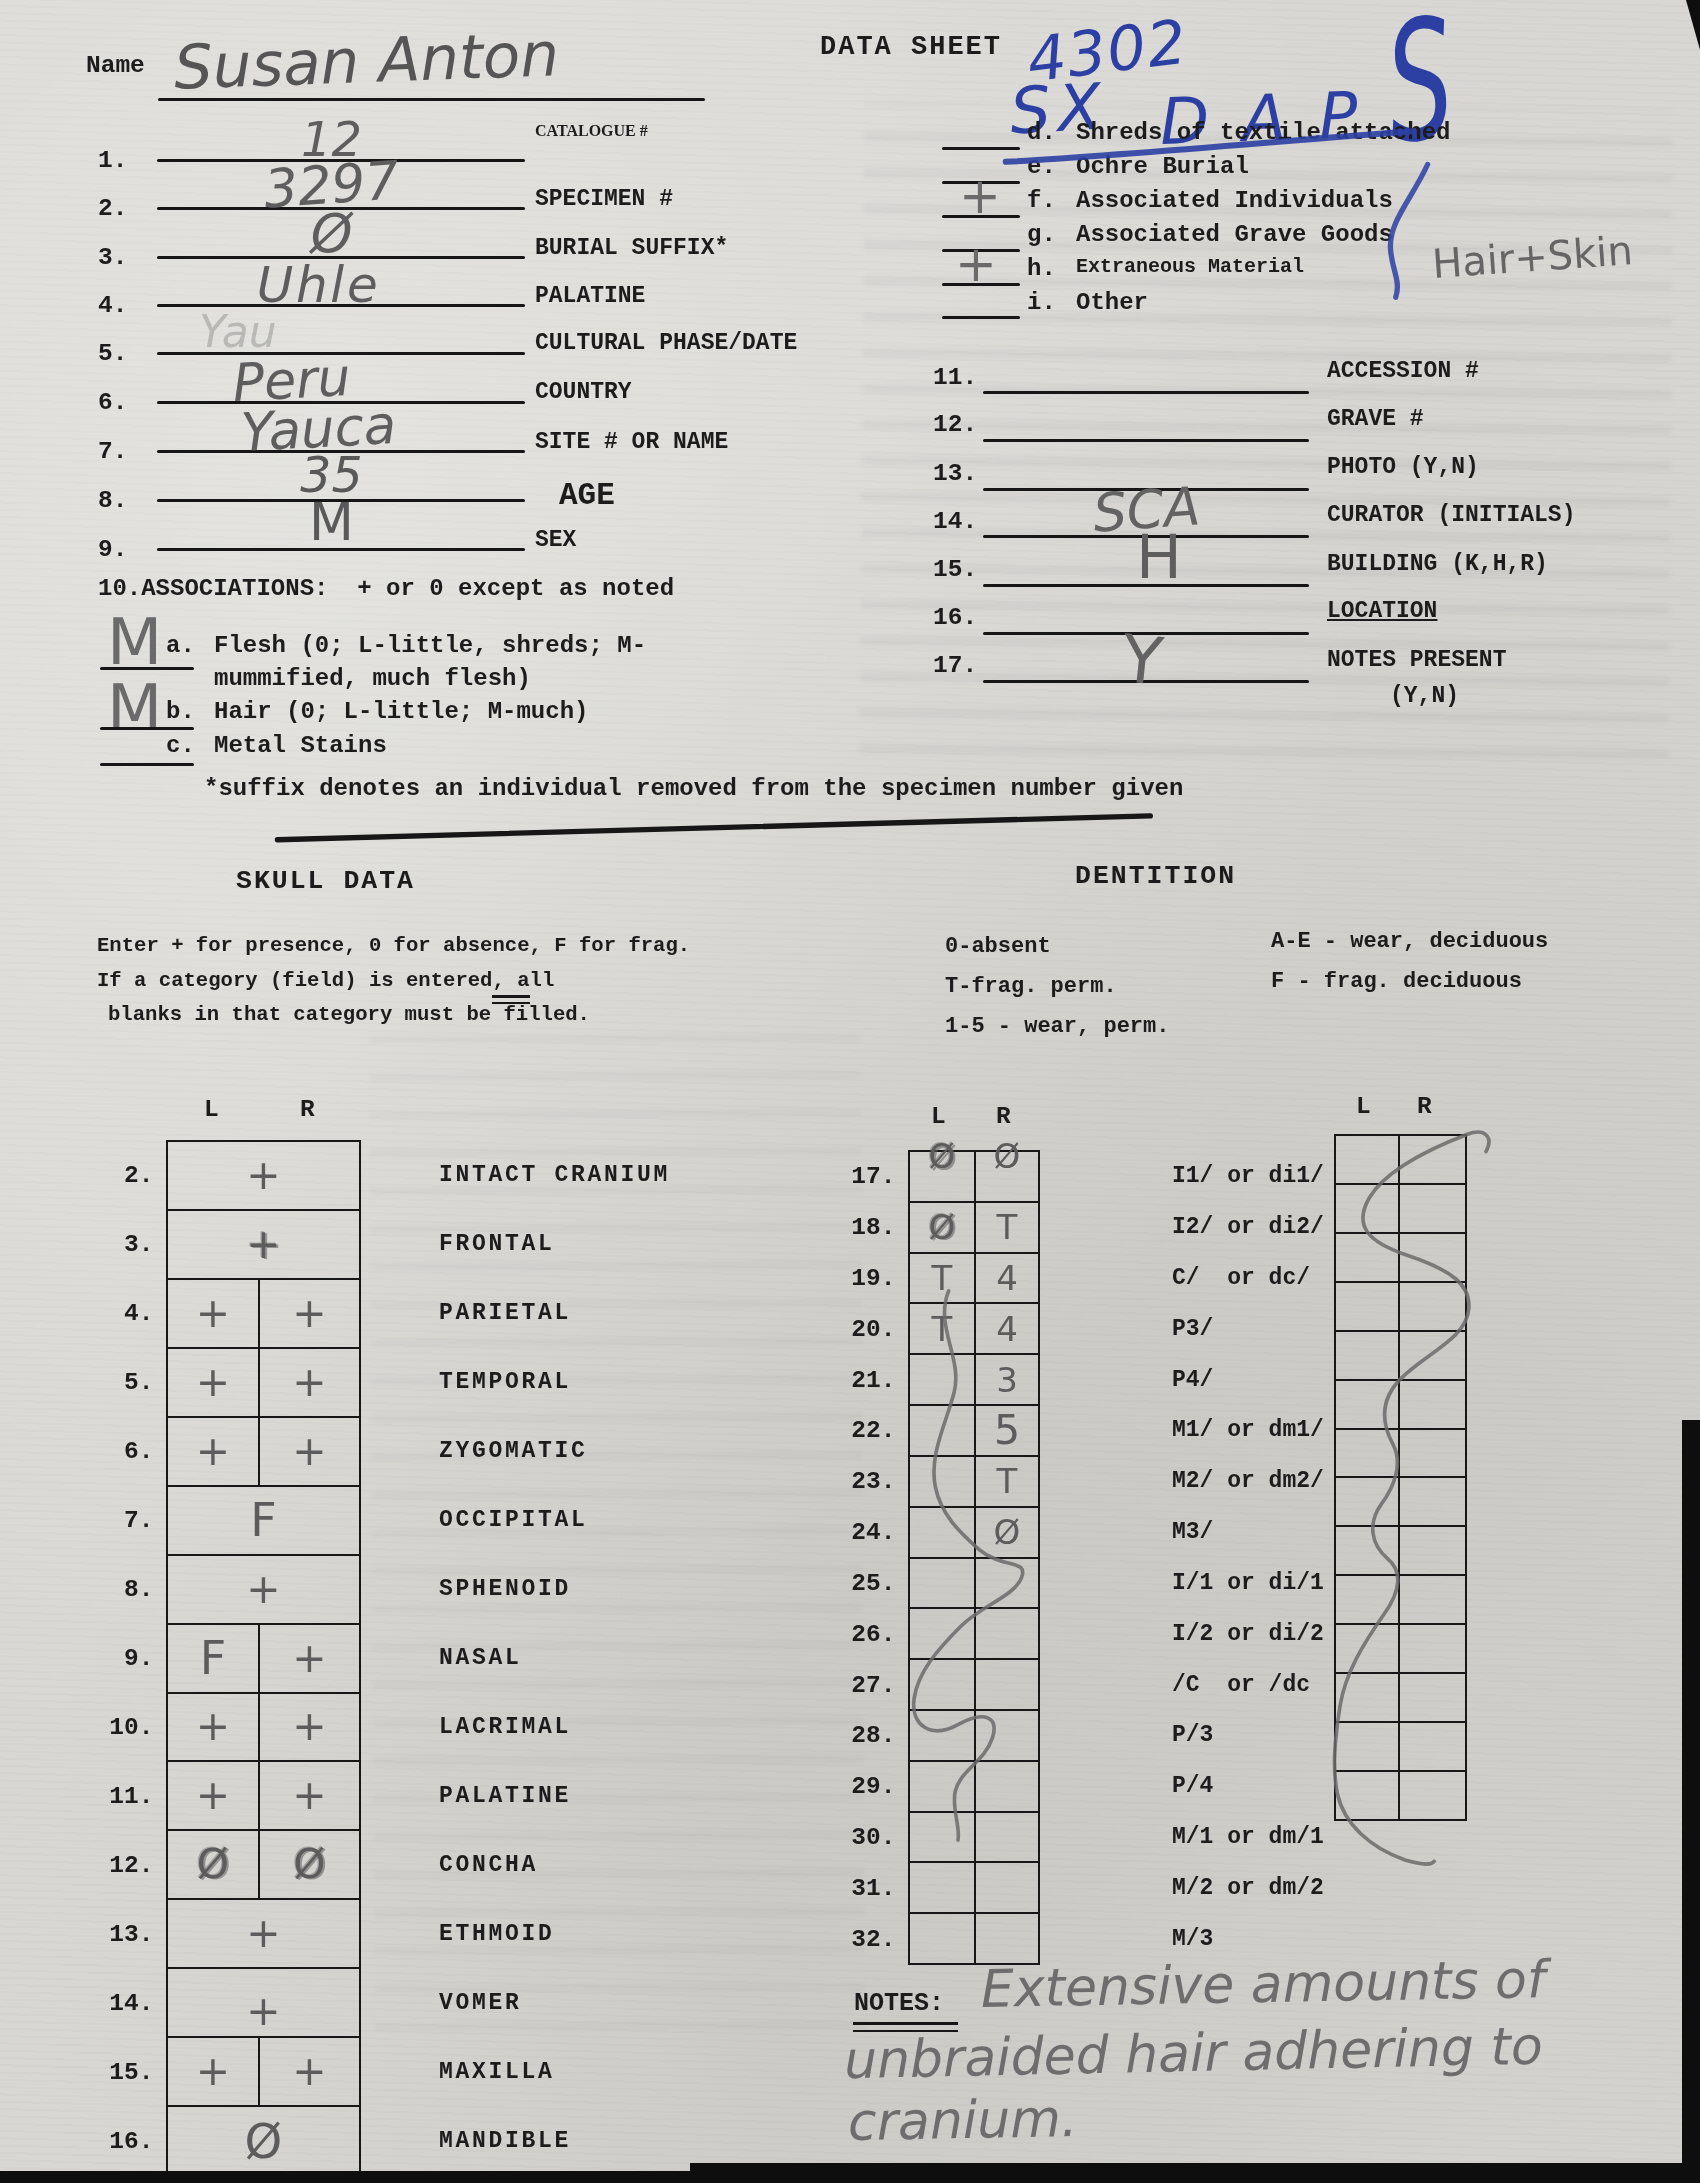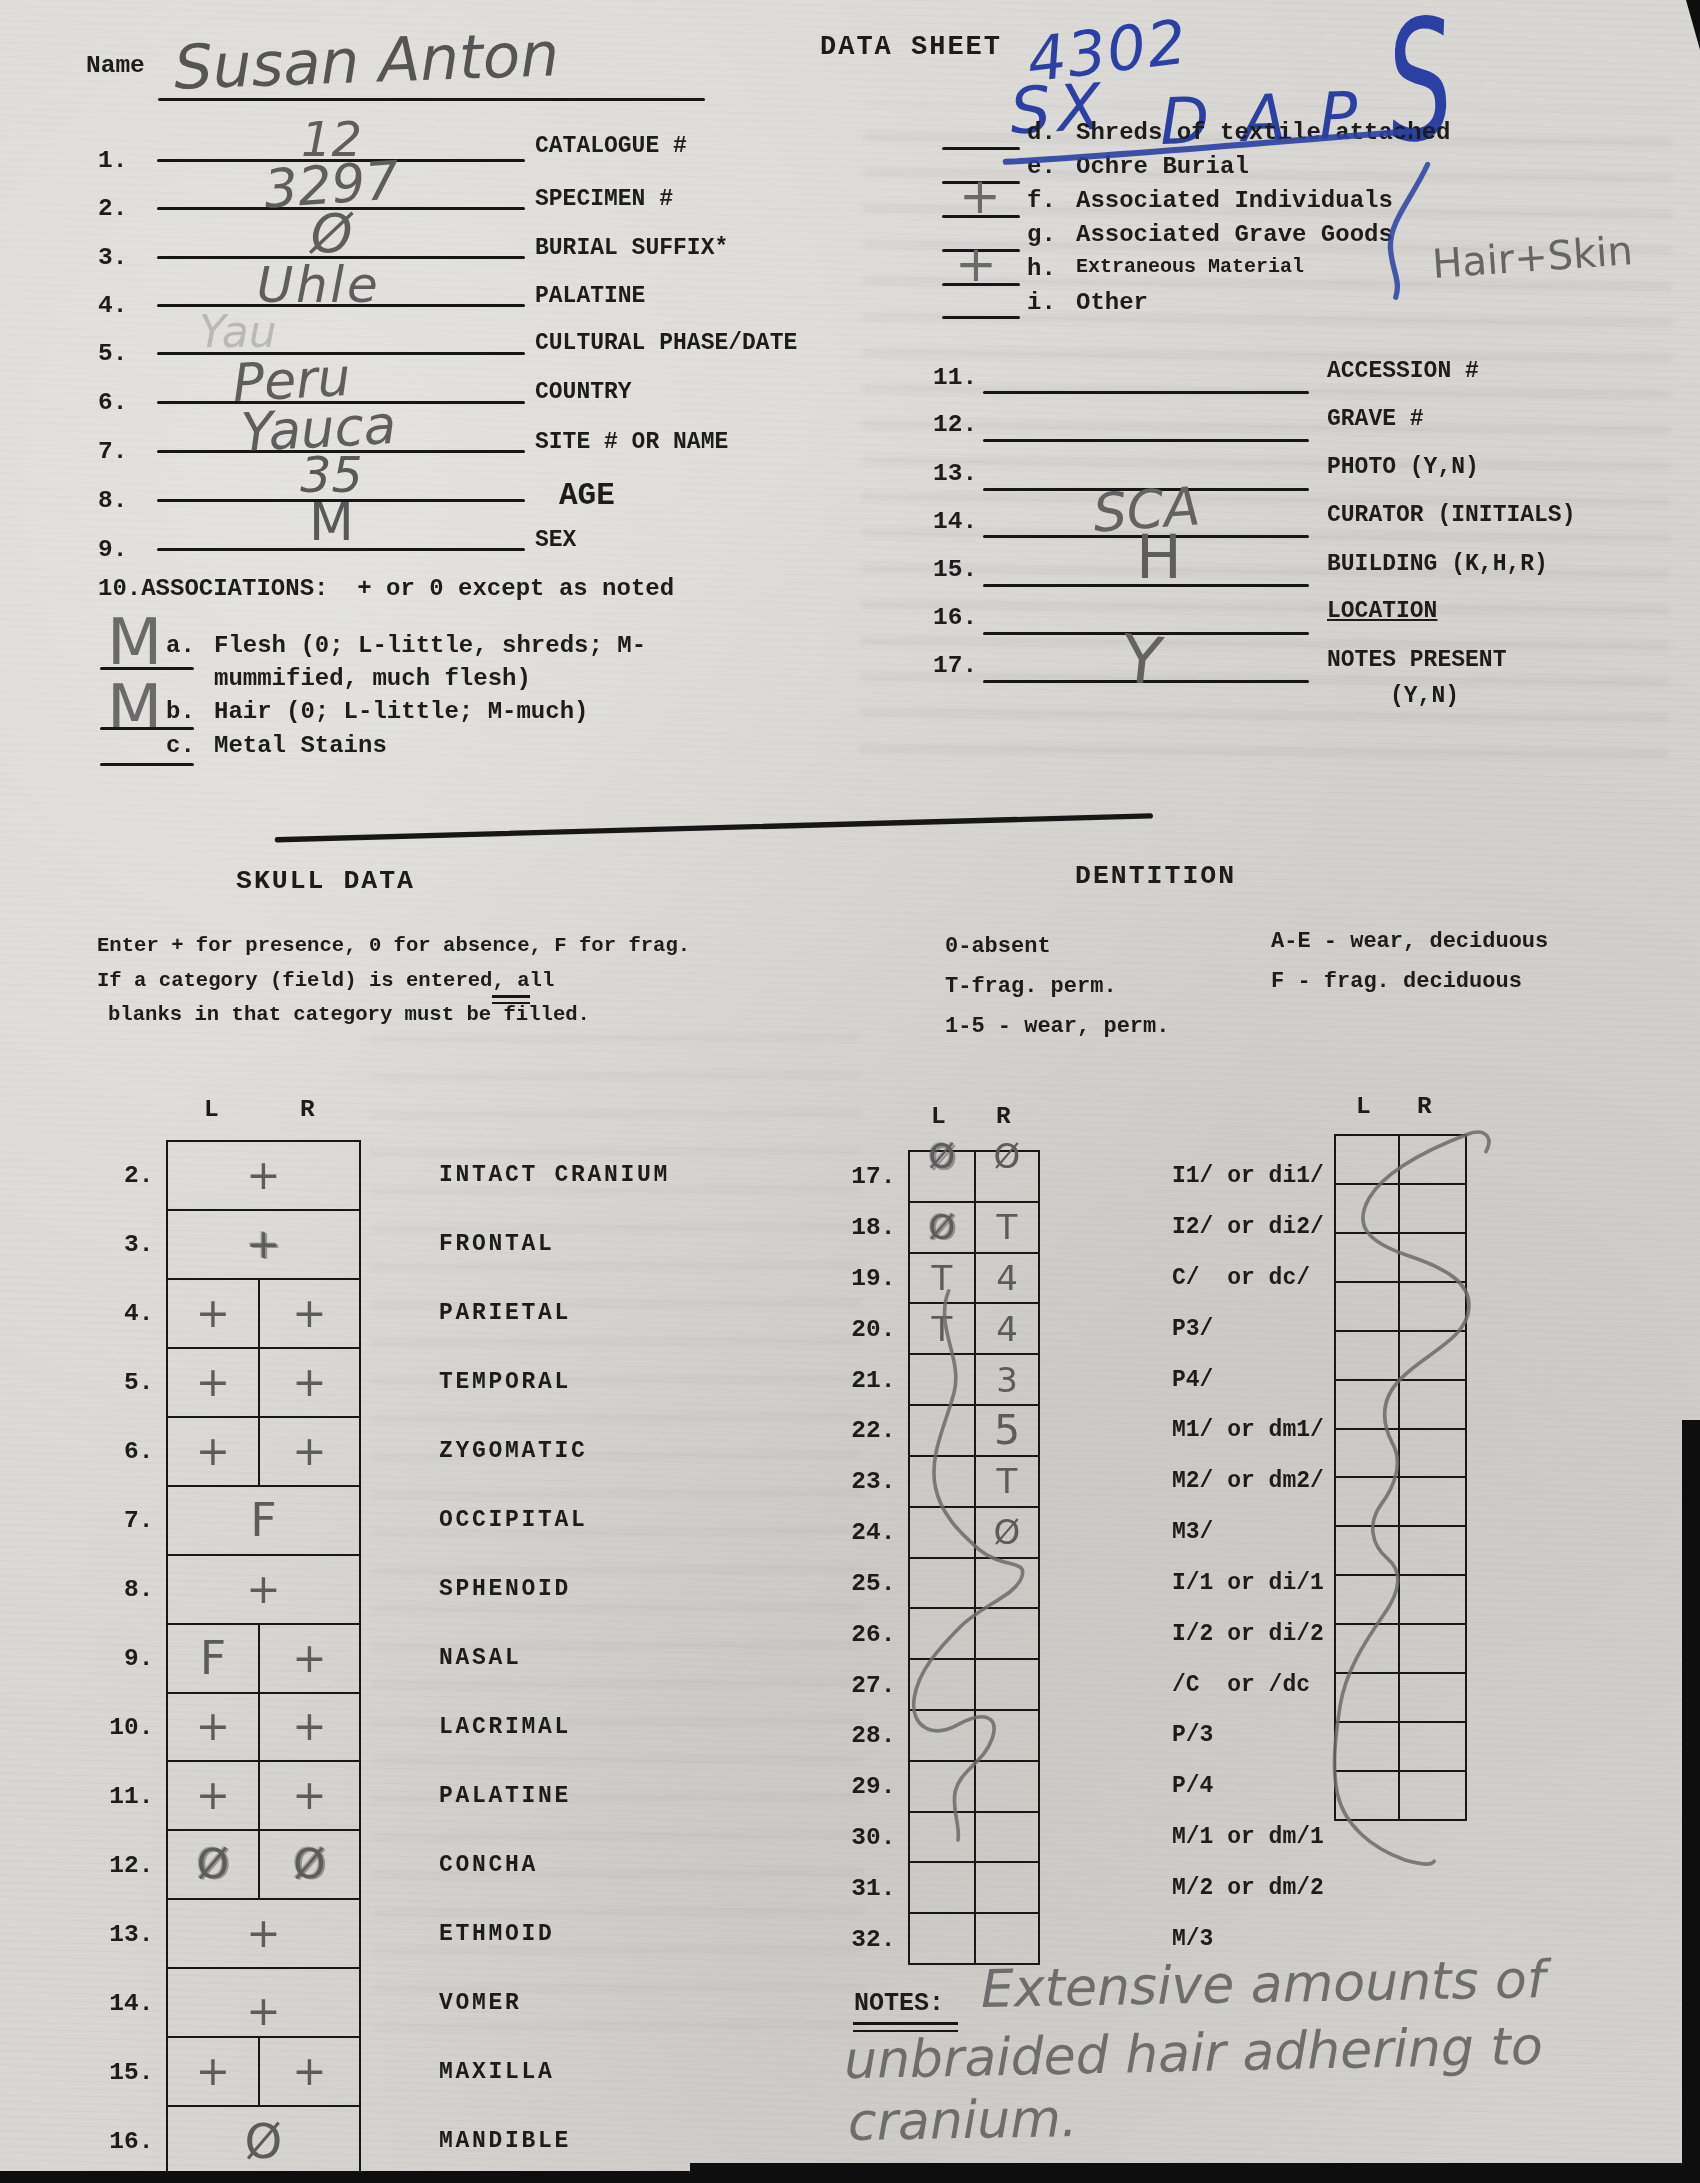--- a/index.html
+++ b/index.html
@@ -61,21 +61,21 @@
 
   <div class="a tw" style="left:820px;top:32px;font-size:27px;letter-spacing:2px;">DATA SHEET</div>
 
   <div class="a blue" style="left:1027px;top:14.6px;font-size:61px;transform:rotate(-7deg);letter-spacing:1.3px;">4302</div>
   <div class="a blue" style="left:1010px;top:72px;font-size:64px;letter-spacing:6.6px;transform:rotate(-3deg);">SX</div>
   <div class="a blue" style="left:1160px;top:81px;font-size:64px;letter-spacing:33px;transform:rotate(-2deg);">DAP</div>
   <div class="a blue" style="left:1379px;top:-12px;font-size:166px;transform:rotate(-5deg) scaleX(.62);transform-origin:top left;">S</div>
 
   <div class="a tw" style="left:98px;top:147px;font-size:24.5px;">1.</div>
   <div class="fline" style="left:157px;top:159px;width:368px;"></div>
-  <div class="a tw" style="left:535px;top:133px;font-size:23px;">CATALOGUE #</div>
+  <div class="a tw" style="left:535px;top:122px;font-size:16px;font-family:Liberation Serif, serif;">CATALOGUE #</div>
   <div class="a hw" style="left:199px;top:111px;width:265px;text-align:center;font-size:48px;">12</div>
 
   <div class="a tw" style="left:98px;top:195px;font-size:24.5px;">2.</div>
   <div class="fline" style="left:157px;top:207px;width:368px;"></div>
   <div class="a tw" style="left:535px;top:186px;font-size:23px;">SPECIMEN #</div>
   <div class="a hw" style="left:199px;top:154px;width:265px;text-align:center;font-size:53px;transform:rotate(-4deg);">3297</div>
 
   <div class="a tw" style="left:98px;top:244px;font-size:24.5px;">3.</div>
   <div class="fline" style="left:157px;top:256px;width:368px;"></div>
   <div class="a tw" style="left:535px;top:235px;font-size:23px;">BURIAL SUFFIX*</div>
@@ -180,20 +180,21 @@
   <div class="a tw" style="left:933px;top:604px;font-size:24.5px;">16.</div>
   <div class="fline" style="left:983px;top:632px;width:326px;"></div>
   <div class="a tw" style="left:1327px;top:598px;font-size:23px;text-decoration:underline;">LOCATION</div>
 
   <div class="a tw" style="left:933px;top:652px;font-size:24.5px;">17.</div>
   <div class="fline" style="left:983px;top:680px;width:326px;"></div>
   <div class="a tw" style="left:1327px;top:647px;font-size:23px;">NOTES PRESENT</div>
   <div class="a tw" style="left:1390px;top:683px;font-size:23px;">(Y,N)</div>
   <div class="a hwp" style="left:1122px;top:622px;font-size:66px;color:#636363;transform:rotate(6deg);">Y</div>
 
+  <div class="a tw" style="left:204px;top:775px;font-size:24px;">*suffix denotes an individual removed from the specimen number given</div>
 
   <div class="a tw" style="left:236px;top:866px;font-size:26.5px;letter-spacing:2px;">SKULL DATA</div>
   <div class="a tw" style="left:1075px;top:861px;font-size:26.5px;letter-spacing:2px;">DENTITION</div>
 
   <div class="a tw" style="left:97px;top:934px;font-size:20.6px;">Enter + for presence, 0 for absence, F for frag.</div>
   <div class="a tw" style="left:97px;top:969px;font-size:20.6px;">If a category (field) is entered, all</div>
   <div class="a tw" style="left:108px;top:1003px;font-size:20.6px;">blanks in that category must be filled.</div>
 
   <div class="dblline" style="left:492px;top:995px;width:38px;height:2.7px;"></div>
   <div class="dblline" style="left:492px;top:1002px;width:38px;height:2px;"></div>

